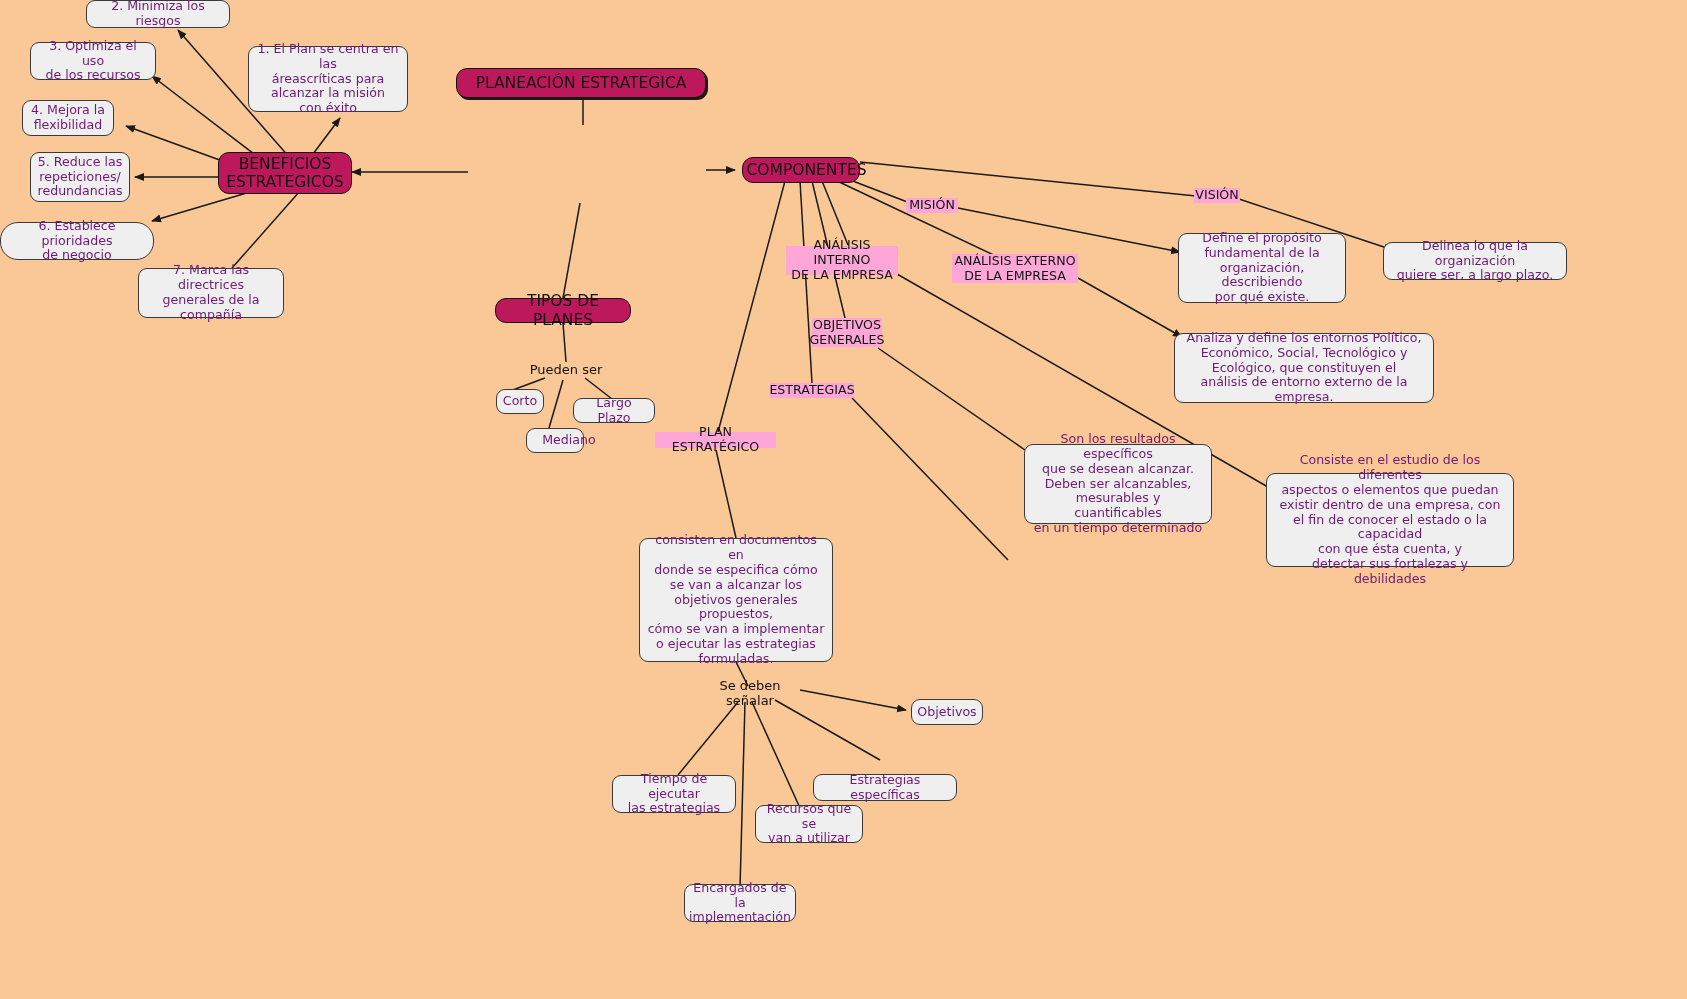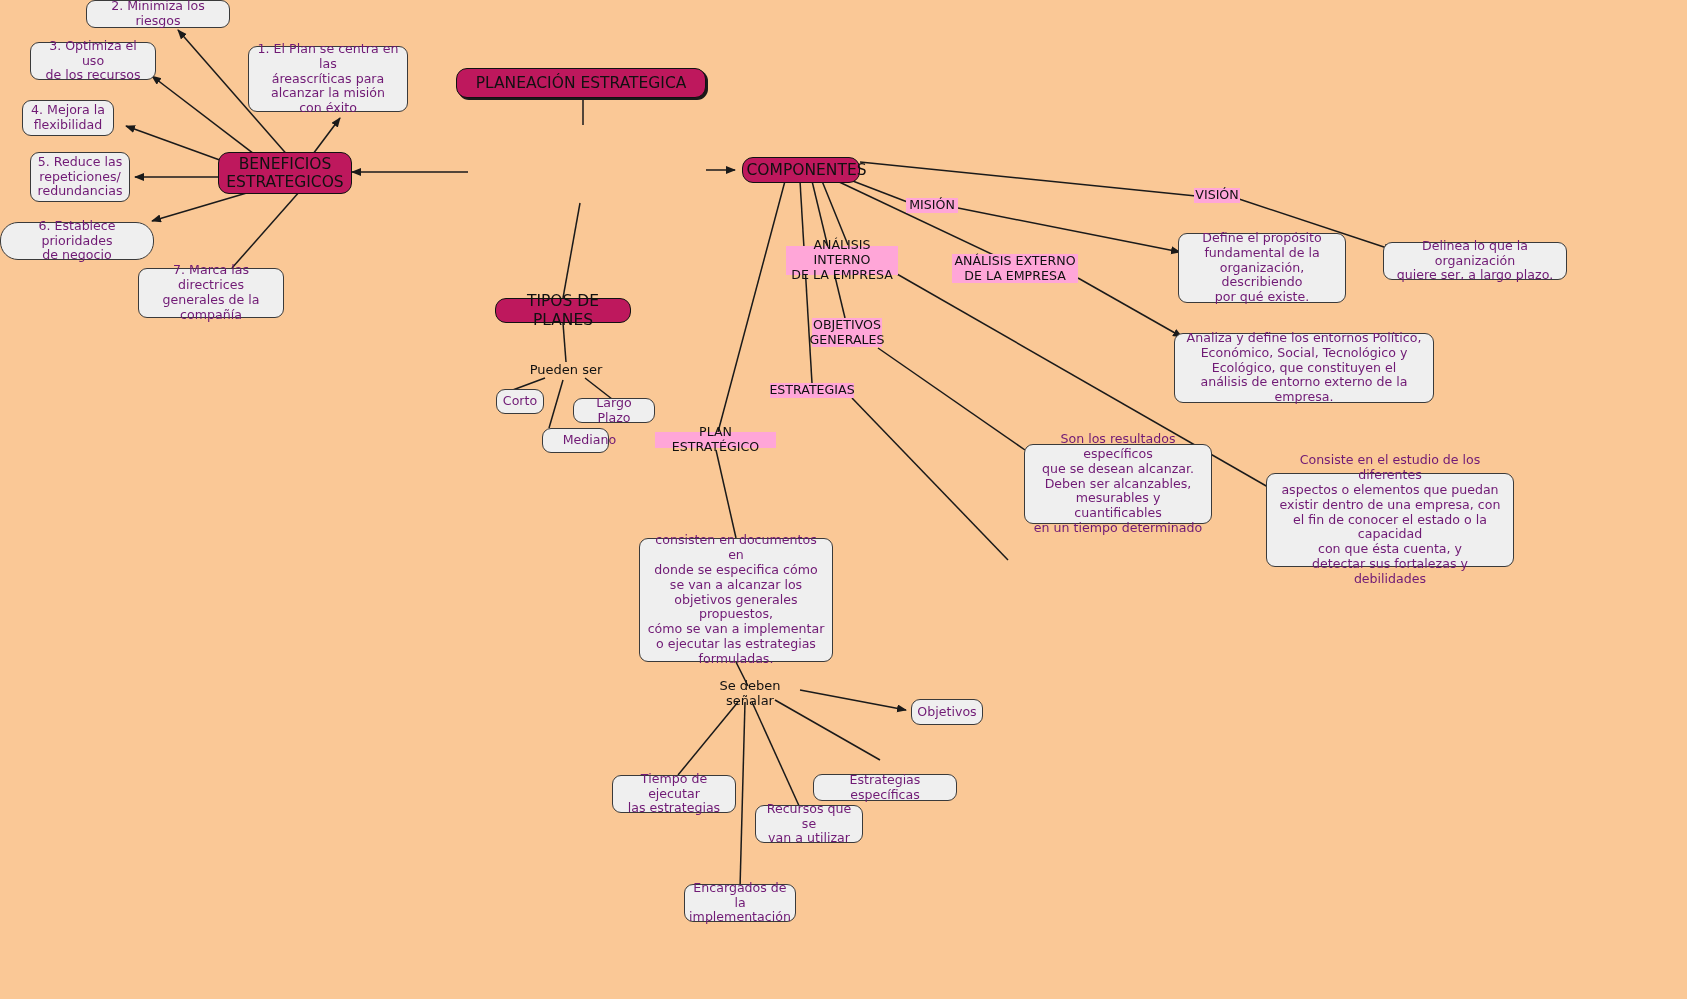--- a/index.html
+++ b/index.html
@@ -202,21 +202,21 @@
 objetivos generales propuestos,
 cómo se van a implementar
 o ejecutar las estrategias
 formuladas.</div>
 
   <div class="node cyan" style="left:495px; top:298px; width:136px; height:25px;">TIPOS DE PLANES</div>
 
   <div class="node plain" style="left:526px; top:362px; width:80px; height:16px;">Pueden ser</div>
 
   <div class="node box" style="left:476px; top:389px; width:48px; height:25px;margin-left:20px;">Corto</div>
-  <div class="node box" style="left:542px; top:428px; width:67px; height:25px;padding-left:35px;">Mediano</div>
+  <div class="node box" style="left:526px; top:428px; width:58px; height:25px;padding-left:35px;">Mediano</div>
   <div class="node box" style="left:573px; top:398px; width:82px; height:25px;">Largo Plazo</div>
 
   <div class="node plain" style="left:698px; top:685px; width:104px; height:16px;">Se deben señalar</div>
 
   <div class="node box" style="left:911px; top:699px; width:72px; height:26px;">Objetivos</div>
   <div class="node box" style="left:813px; top:758px; width:144px; height:27px;margin-top:16px;">Estrategias específicas</div>
   <div class="node box" style="left:612px; top:775px; width:124px; height:38px;">Tiempo de ejecutar
 las estrategias</div>
   <div class="node box" style="left:755px; top:805px; width:108px; height:38px;">Recursos que se
 van a utilizar</div>

